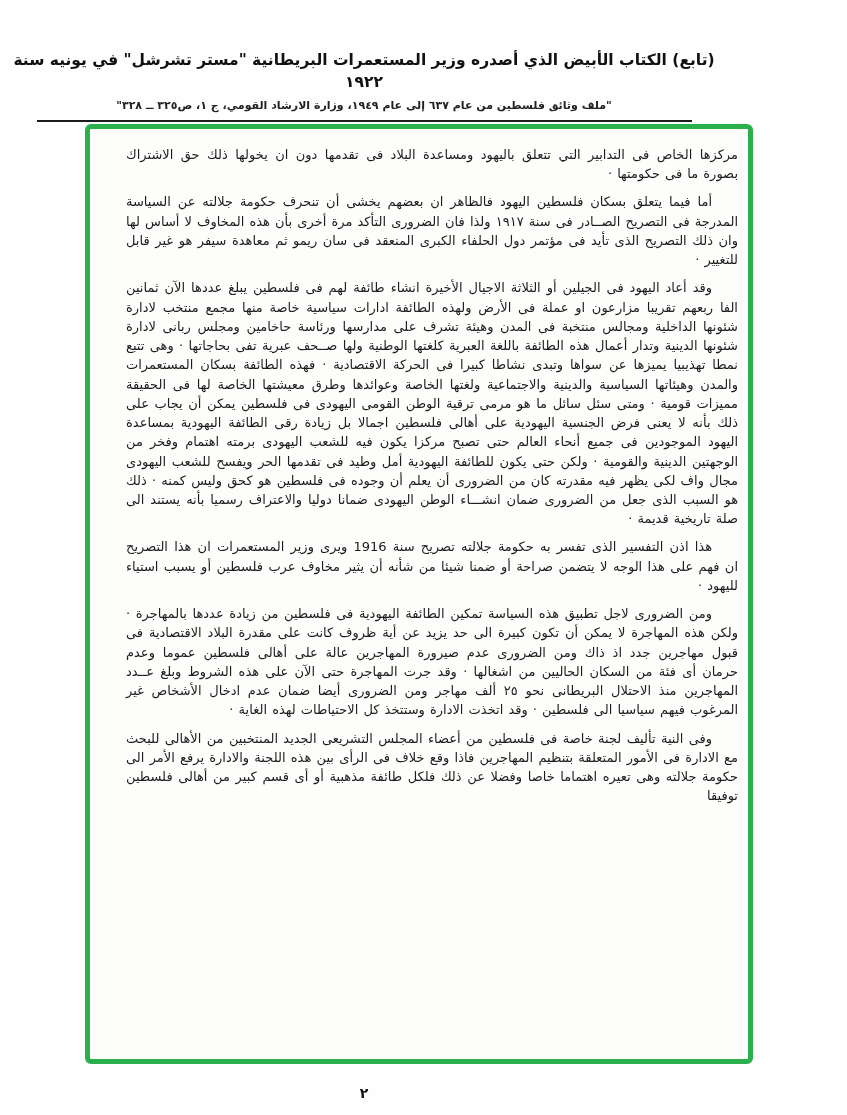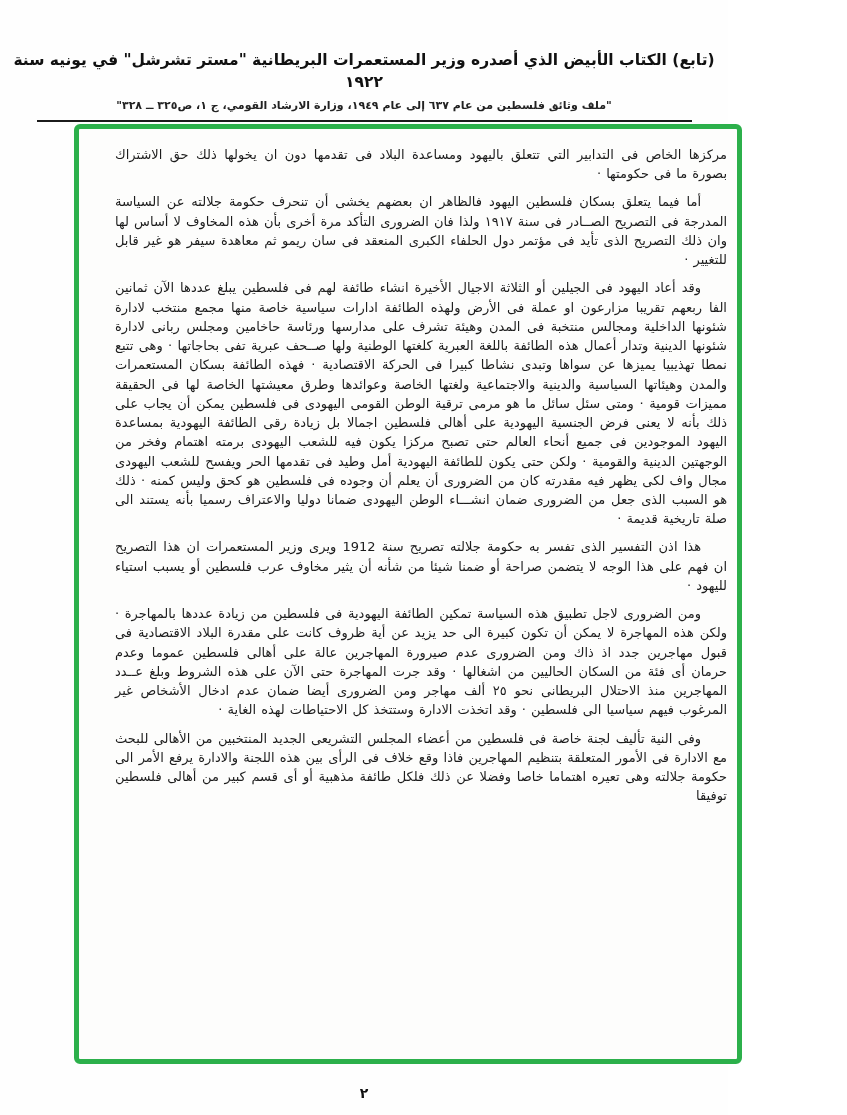--- a/index.html
+++ b/index.html
@@ -36,21 +36,21 @@
     color: #222222;
   }
   .header-rule {
     width: 655px;
     border: none;
     border-top: 2px solid #1b1b1b;
     margin: 8px auto 0 auto;
   }
   .scan-frame {
     position: absolute;
-    left: 74px;
+    left: 85px;
     top: 124px;
     width: 668px;
     height: 940px;
     border: 5px solid #2cb04b;
     border-radius: 6px;
     background: #fdfdfc;
     box-sizing: border-box;
   }
   .scan-body {
     direction: rtl;
@@ -88,21 +88,21 @@
     <div class="doc-title">(تابع) الكتاب الأبيض الذي أصدره وزير المستعمرات البريطانية "مستر تشرشل" في يونيه سنة ١٩٢٢</div>
     <div class="doc-source">"ملف وثائق فلسطين من عام ٦٣٧ إلى عام ١٩٤٩، وزارة الارشاد القومي، ج ١، ص٣٢٥ ــ ٣٢٨"</div>
     <hr class="header-rule">
   </div>
 
   <div class="scan-frame">
     <div class="scan-body">
       <p class="no-indent">مركزها الخاص فى التدابير التي تتعلق باليهود ومساعدة البلاد فى تقدمها دون ان يخولها ذلك حق الاشتراك بصورة ما فى حكومتها ·</p>
       <p>أما فيما يتعلق بسكان فلسطين اليهود فالظاهر ان بعضهم يخشى أن تنحرف حكومة جلالته عن السياسة المدرجة فى التصريح الصــادر فى سنة ١٩١٧ ولذا فان الضرورى التأكد مرة أخرى بأن هذه المخاوف لا أساس لها وان ذلك التصريح الذى تأيد فى مؤتمر دول الحلفاء الكبرى المنعقد فى سان ريمو ثم معاهدة سيفر هو غير قابل للتغيير ·</p>
       <p>وقد أعاد اليهود فى الجيلين أو الثلاثة الاجيال الأخيرة انشاء طائفة لهم فى فلسطين يبلغ عددها الآن ثمانين الفا ربعهم تقريبا مزارعون او عملة فى الأرض ولهذه الطائفة ادارات سياسية خاصة منها مجمع منتخب لادارة شئونها الداخلية ومجالس منتخبة فى المدن وهيئة تشرف على مدارسها ورئاسة حاخامين ومجلس ربانى لادارة شئونها الدينية وتدار أعمال هذه الطائفة باللغة العبرية كلغتها الوطنية ولها صــحف عبرية تفى بحاجاتها · وهى تتبع نمطا تهذيبيا يميزها عن سواها وتبدى نشاطا كبيرا فى الحركة الاقتصادية · فهذه الطائفة بسكان المستعمرات والمدن وهيئاتها السياسية والدينية والاجتماعية ولغتها الخاصة وعوائدها وطرق معيشتها الخاصة لها فى الحقيقة مميزات قومية · ومتى سئل سائل ما هو مرمى ترقية الوطن القومى اليهودى فى فلسطين يمكن أن يجاب على ذلك بأنه لا يعنى فرض الجنسية اليهودية على أهالى فلسطين اجمالا بل زيادة رقى الطائفة اليهودية بمساعدة اليهود الموجودين فى جميع أنحاء العالم حتى تصبح مركزا يكون فيه للشعب اليهودى برمته اهتمام وفخر من الوجهتين الدينية والقومية · ولكن حتى يكون للطائفة اليهودية أمل وطيد فى تقدمها الحر ويفسح للشعب اليهودى مجال واف لكى يظهر فيه مقدرته كان من الضرورى أن يعلم أن وجوده فى فلسطين هو كحق وليس كمنه · ذلك هو السبب الذى جعل من الضرورى ضمان انشـــاء الوطن اليهودى ضمانا دوليا والاعتراف رسميا بأنه يستند الى صلة تاريخية قديمة ·</p>
-      <p>هذا اذن التفسير الذى تفسر به حكومة جلالته تصريح سنة 1912 ويرى وزير المستعمرات ان هذا التصريح ان فهم على هذا الوجه لا يتضمن صراحة أو ضمنا شيئا من شأنه أن يثير مخاوف عرب فلسطين أو يسبب استياء لليهود ·</p>
+      <p>هذا اذن التفسير الذى تفسر به حكومة جلالته تصريح سنة 1916 ويرى وزير المستعمرات ان هذا التصريح ان فهم على هذا الوجه لا يتضمن صراحة أو ضمنا شيئا من شأنه أن يثير مخاوف عرب فلسطين أو يسبب استياء لليهود ·</p>
       <p>ومن الضرورى لاجل تطبيق هذه السياسة تمكين الطائفة اليهودية فى فلسطين من زيادة عددها بالمهاجرة · ولكن هذه المهاجرة لا يمكن أن تكون كبيرة الى حد يزيد عن أية ظروف كانت على مقدرة البلاد الاقتصادية فى قبول مهاجرين جدد اذ ذاك ومن الضرورى عدم صيرورة المهاجرين عالة على أهالى فلسطين عموما وعدم حرمان أى فئة من السكان الحاليين من اشغالها · وقد جرت المهاجرة حتى الآن على هذه الشروط وبلغ عــدد المهاجرين منذ الاحتلال البريطانى نحو ٢٥ ألف مهاجر ومن الضرورى أيضا ضمان عدم ادخال الأشخاص غير المرغوب فيهم سياسيا الى فلسطين · وقد اتخذت الادارة وستتخذ كل الاحتياطات لهذه الغاية ·</p>
       <p>وفى النية تأليف لجنة خاصة فى فلسطين من أعضاء المجلس التشريعى الجديد المنتخبين من الأهالى للبحث مع الادارة فى الأمور المتعلقة بتنظيم المهاجرين فاذا وقع خلاف فى الرأى بين هذه اللجنة والادارة يرفع الأمر الى حكومة جلالته وهى تعيره اهتماما خاصا وفضلا عن ذلك فلكل طائفة مذهبية أو أى قسم كبير من أهالى فلسطين توفيقا</p>
     </div>
   </div>
 
   <div class="page-number">٢</div>
 
 </div>
 
 </body></html>

